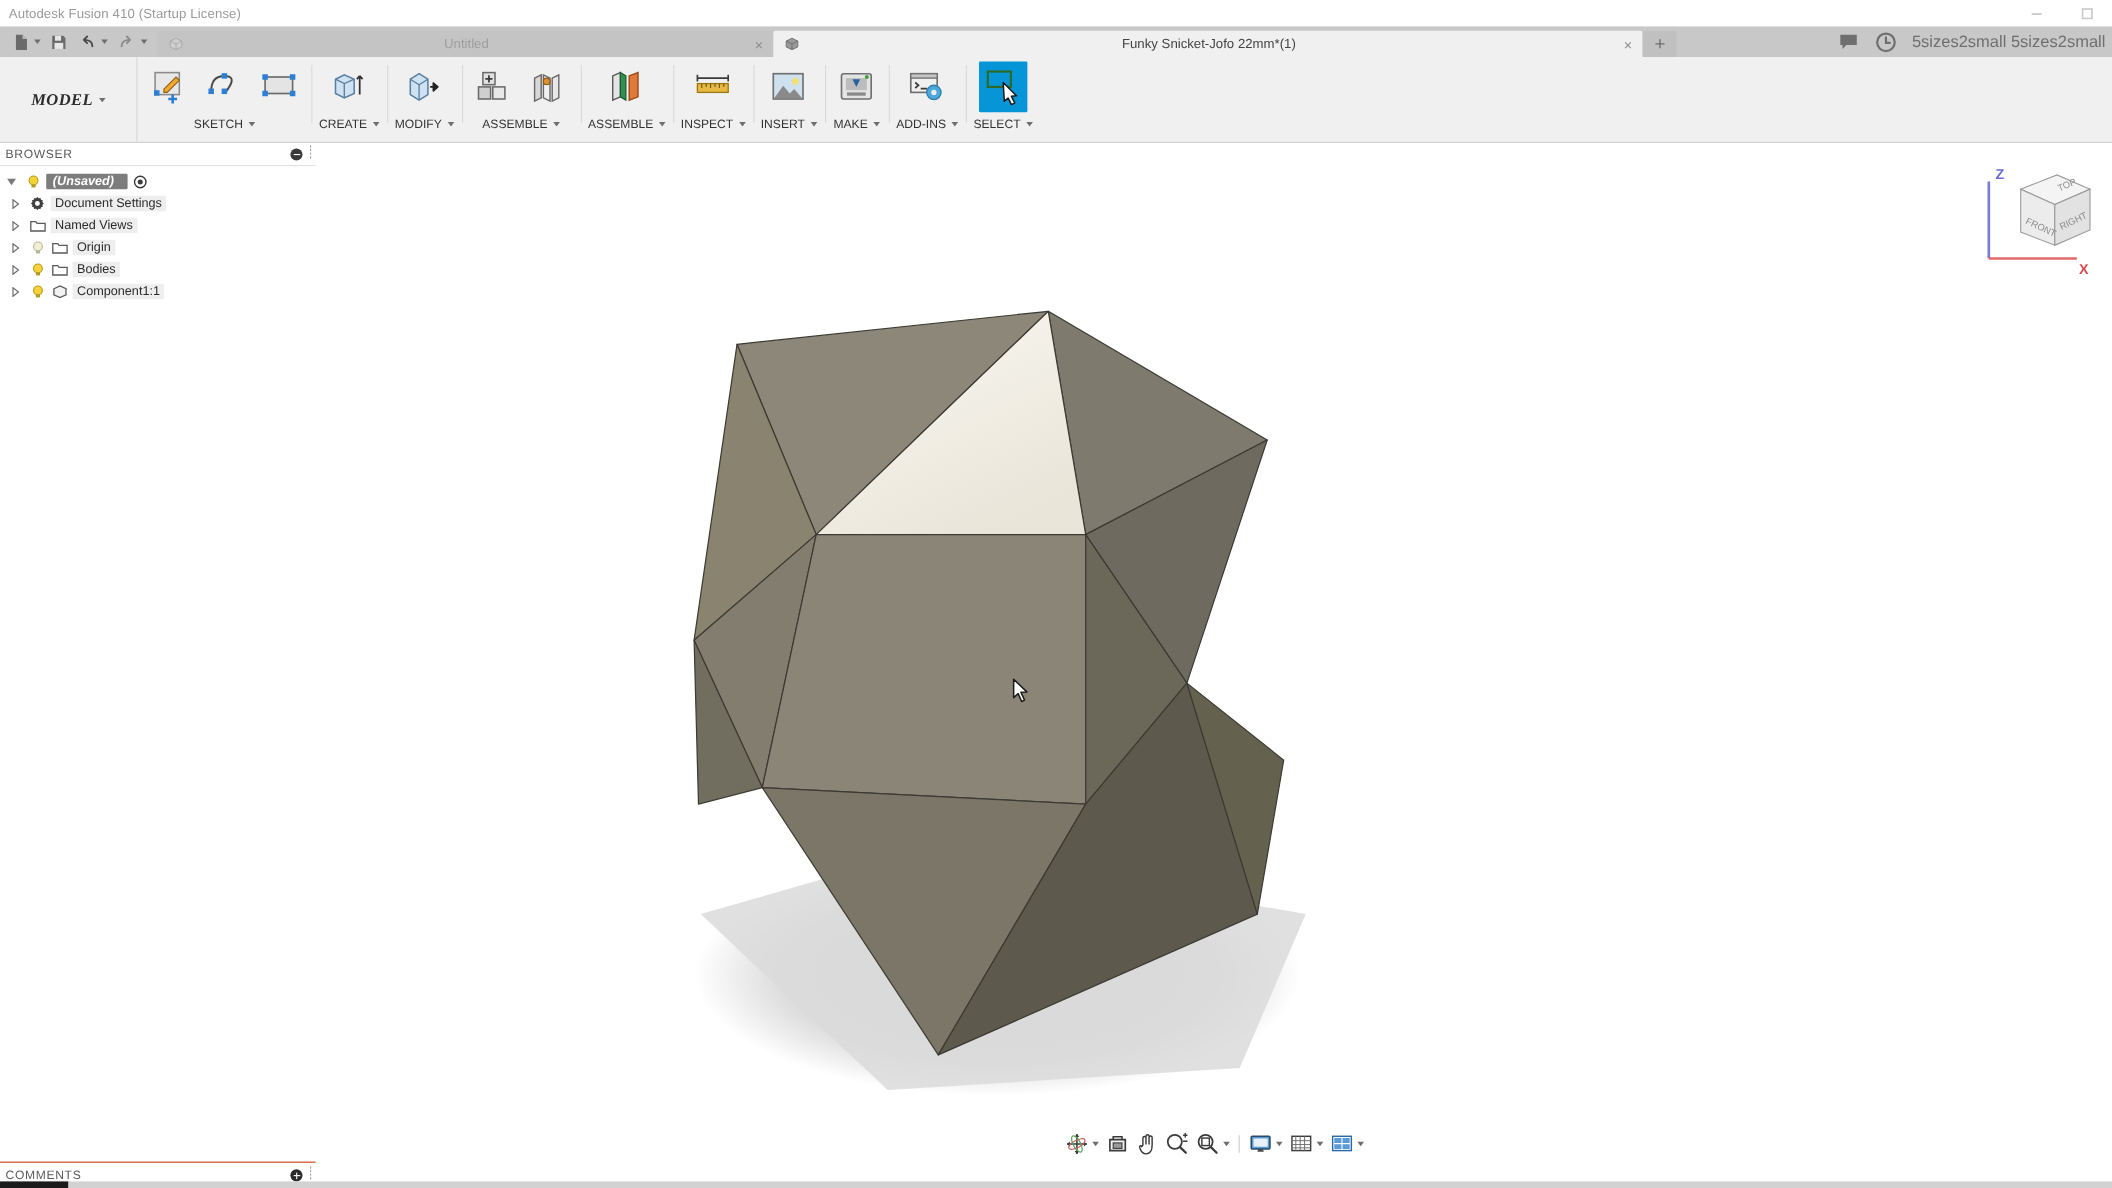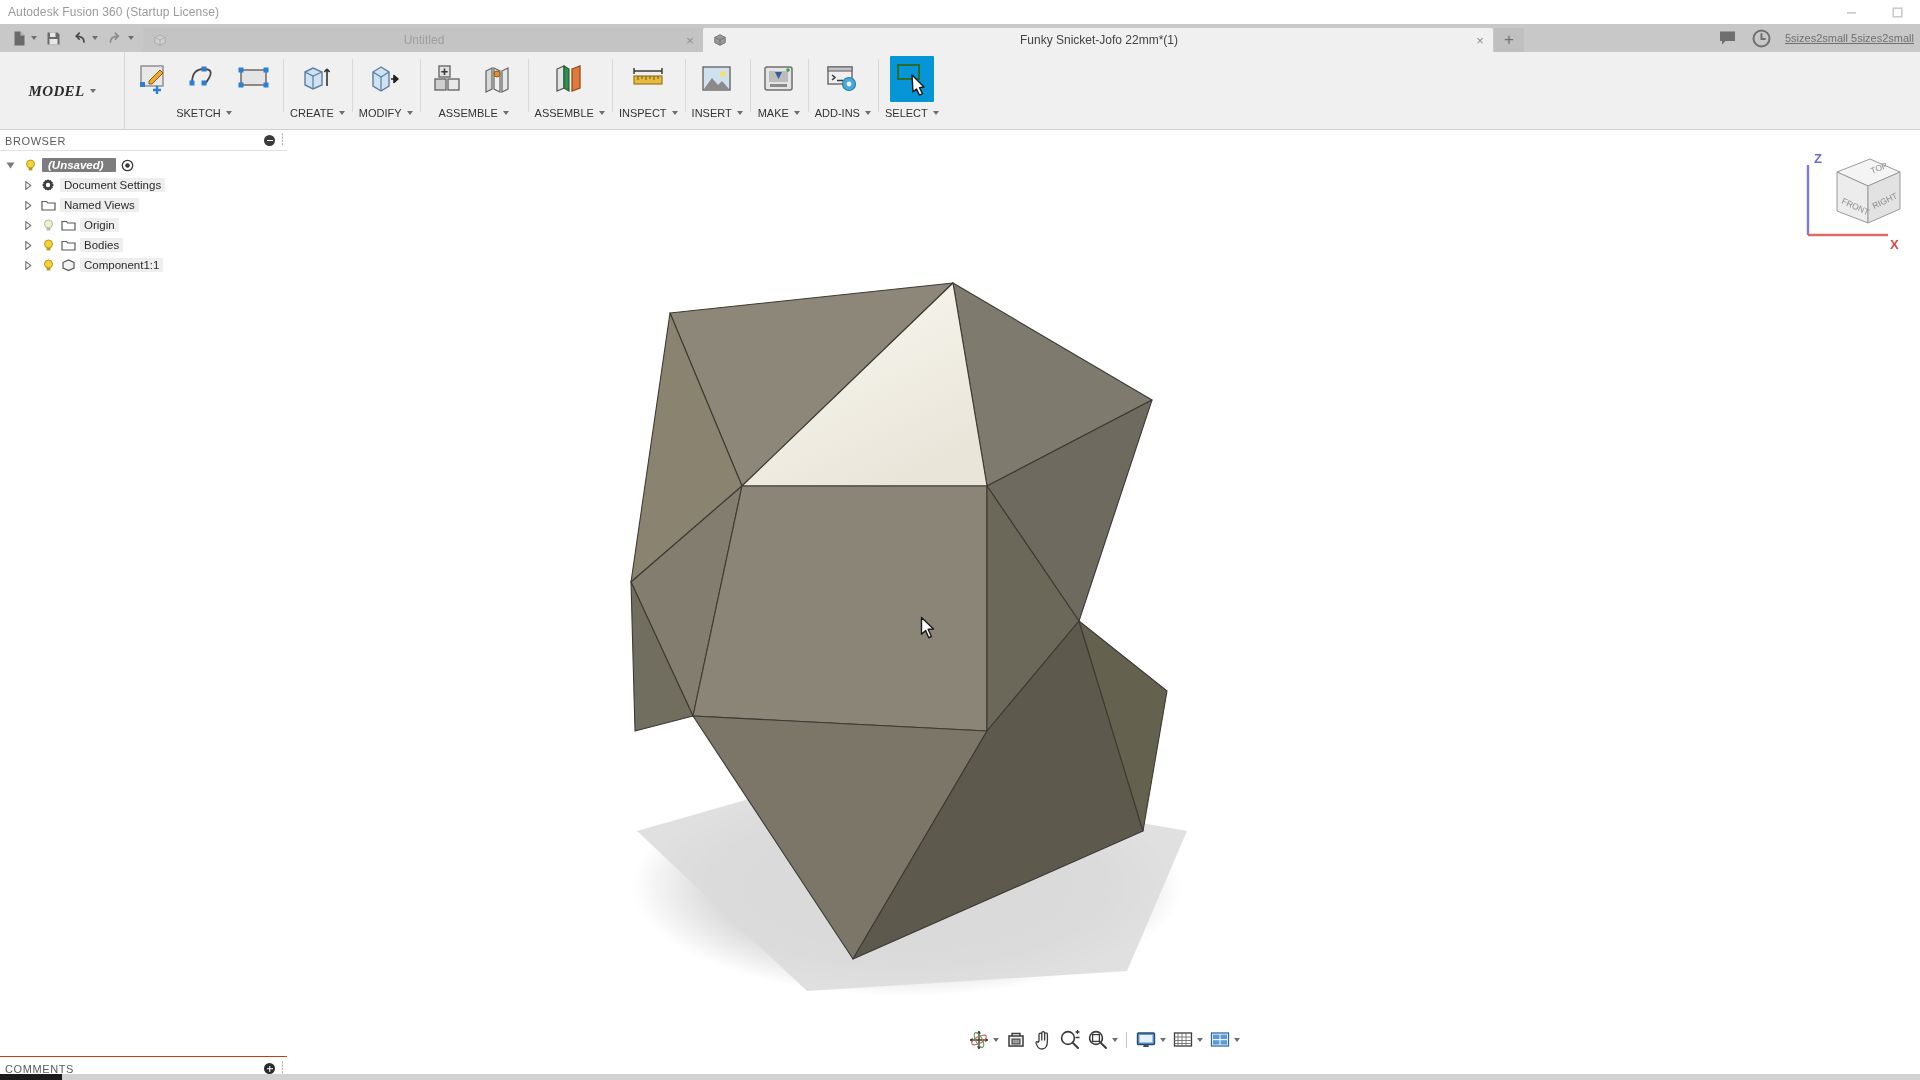--- a/index.html
+++ b/index.html
@@ -60,21 +60,21 @@
   .newtab {
     width: 30px; height: 24px; display: flex; align-items: center; justify-content: center;
     color: #6f6f6f; font-size: 17px; background: #c0c0c0; margin-left: 1px;
     border-top-left-radius: 2px; border-top-right-radius: 2px;
   }
   .tabrow-right {
     margin-left: auto; display: flex; align-items: center; height: 28px;
     gap: 14px; padding-right: 6px;
   }
   .tabrow-right .acct {
-    font-size: 11px; color: #6f6f6f; white-space: nowrap; text-decoration: underline;
+    font-size: 15px; color: #6f6f6f; white-space: nowrap;
   }
 
   
   .ribbon {
     position: absolute; top: 52px; left: 0; width: 1920px; height: 78px;
     background: #f0f0f0;
     border-bottom: 1px solid #cfcfcf;
     display: flex; align-items: flex-start;
   }
   .workspace-sel {
@@ -124,21 +124,21 @@
   .trow {
     display: flex; align-items: center; height: 20px; gap: 4px; padding-left: 2px;
   }
   .trow .tw { width: 16px; display: flex; align-items: center; justify-content: center; }
   .trow .tname { padding: 1px 4px; background: #eeeeee; border-radius: 1px; white-space: nowrap; }
   .trow.root { }
   .trow.root .tname {
     background: #7d7d7d; color: #ffffff; font-style: italic; font-weight: bold;
     padding: 1px 12px 1px 6px;
   }
-  .indent-1 { padding-left: 20px; }
+  .indent-1 { padding-left: 6px; }
 
   
   .canvas {
     position: absolute; top: 131px; left: 287px; right: 0; bottom: 24px;
     background: #ffffff; overflow: hidden;
   }
   .viewcube-wrap { position: absolute; right: 12px; top: 8px; width: 116px; height: 116px; }
   .navbar {
     position: absolute; left: 50%; transform: translateX(-50%); bottom: 3px;
     height: 26px; display: flex; align-items: center; gap: 2px;
@@ -167,21 +167,21 @@
   .statusline { position: absolute; left: 62px; bottom: 0; width: 1858px; height: 6px; background: #d2d2d2; }
 
   .cursor-arrow { position: absolute; pointer-events: none; }
 </style>
 </head>
 <body>
 
 <div id="app">
 
   <div class="titlebar">
-    <div class="app-title">Autodesk Fusion 360 (Startup License)</div>
+    <div class="app-title">Autodesk Fusion 410 (Startup License)</div>
     <div class="win-controls">
       <div class="win-btn">
         <svg width="11" height="11" viewBox="0 0 11 11">
           <rect x="1" y="5" width="9" height="1.6" fill="#c9c9c9"></rect>
         </svg>
       </div>
       <div class="win-btn">
         <svg width="11" height="11" viewBox="0 0 11 11">
           <rect x="1.2" y="1.2" width="8.6" height="8.6" fill="none" stroke="#c9c9c9" stroke-width="1.5"></rect>
         </svg>

